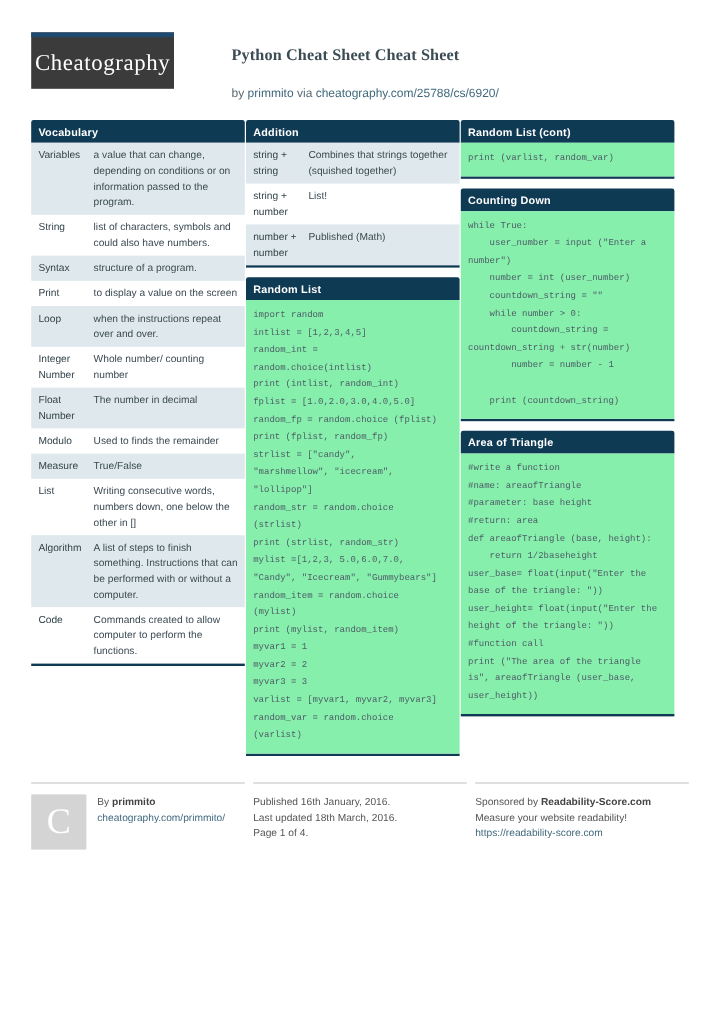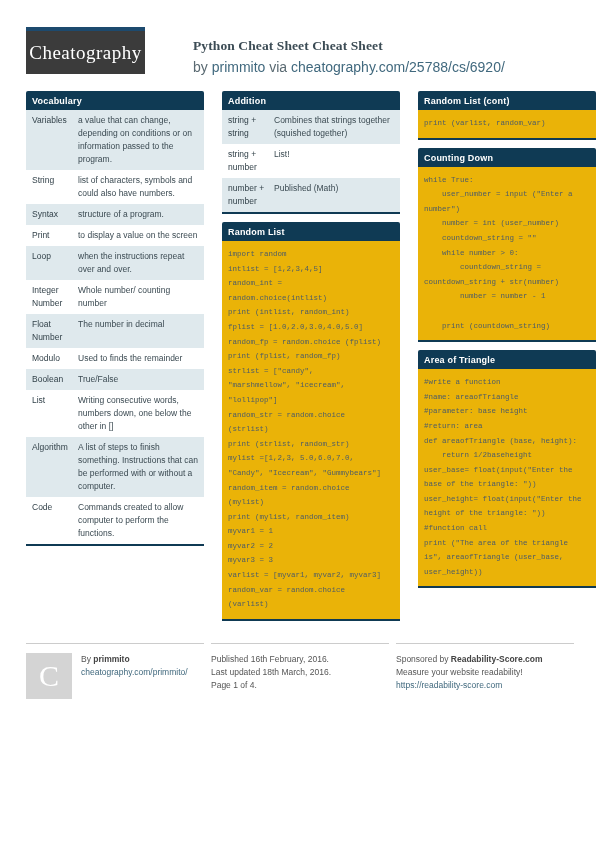--- a/index.html
+++ b/index.html
@@ -15,40 +15,40 @@
   .hdr { display:flex; align-items:flex-start; }
   .logo {
     width:119px; height:47px; background:#3b3b3b;
     border-top:4px solid #1d4a6e;
     display:flex; align-items:center; justify-content:center;
     font-family:"Liberation Serif", serif; color:#fff;
     font-size:19px; letter-spacing:0.5px; flex:0 0 auto;
   }
   .titleblock { margin-left:48px; padding-top:11px; }
   .title { font-size:13.5px; color:#3c4c55; font-weight:bold; letter-spacing:0.1px;font-family:Liberation Serif, serif; }
-  .subtitle { font-size:14px; color:#5a6a72; margin-top:5px; }
+  .subtitle { font-size:10px; color:#5a6a72; margin-top:19px; }
   .subtitle a, .flink { color:#41697e; text-decoration:none; }
 
   
-  .cols { display:flex; gap:18px; margin-top:16px; }
+  .cols { display:flex; gap:1px; margin-top:16px; }
   .col { width:178px; flex:0 0 178px; }
 
   .box { margin-bottom:8px; border-bottom:2px solid #0f3a54; }
   .box-h {
     background:#0f3a54; color:#fff; font-weight:bold;
     font-size:9px; padding:5px 6px 4px 6px; letter-spacing:0.2px;
     border-radius:2px 2px 0 0;
   }
   .trow { display:flex; font-size:8.5px; line-height:13px; }
   .trow:nth-child(odd) { background:#dfe9ed; }
   .trow .term { width:50px; flex:0 0 50px; padding:4px 2px 4px 6px; color:#33424a; }
   .trow .def  { flex:1; padding:4px 6px 4px 2px; color:#3b4a52; }
 
   pre.code {
-    background:#eab308; color:#4e5d66;
+    background:#86efac; color:#4e5d66;
     font-family:"Liberation Mono","DejaVu Sans Mono",monospace;
     font-size:7.5px; line-height:14.6px;
     padding:6px 6px 7px 6px; white-space:pre; overflow:hidden;
   }
 
   
   .footer { display:flex; gap:7px; margin-top:14px; }
   .fcol { width:178px; flex:0 0 178px; border-top:1px solid #ccc; padding-top:9px;
           font-size:8.5px; line-height:13px; color:#555; }
   .fcol-left { display:flex; gap:9px; }
@@ -104,21 +104,21 @@
             </div>
           <div class="trow">
               <span class="term">Float Number</span>
               <span class="def">The number in decimal</span>
             </div>
           <div class="trow">
               <span class="term">Modulo</span>
               <span class="def">Used to finds the remainder</span>
             </div>
           <div class="trow">
-              <span class="term">Boolean</span>
+              <span class="term">Measure</span>
               <span class="def">True/False</span>
             </div>
           <div class="trow">
               <span class="term">List</span>
               <span class="def">Writing consecutive words, numbers down, one below the other in []</span>
             </div>
           <div class="trow">
               <span class="term">Algorithm</span>
               <span class="def">A list of steps to finish something. Instructions that can be performed with or without a computer.</span>
             </div>
@@ -222,21 +222,21 @@
 
   <div class="footer">
     <div class="fcol fcol-left">
       <div class="avatar">C</div>
       <div>
         <div><span>By </span><a href="#" class="flink b">primmito</a></div>
         <a href="#" class="flink">cheatography.com/primmito/</a>
       </div>
     </div>
     <div class="fcol">
-      <div>Published 16th February, 2016.</div>
+      <div>Published 16th January, 2016.</div>
       <div>Last updated 18th March, 2016.</div>
       <div>Page 1 of 4.</div>
     </div>
     <div class="fcol">
       <div><span>Sponsored by </span><a href="#" class="flink b">Readability-Score.com</a></div>
       <div>Measure your website readability!</div>
       <a href="#" class="flink">https://readability-score.com</a>
     </div>
   </div>
 

